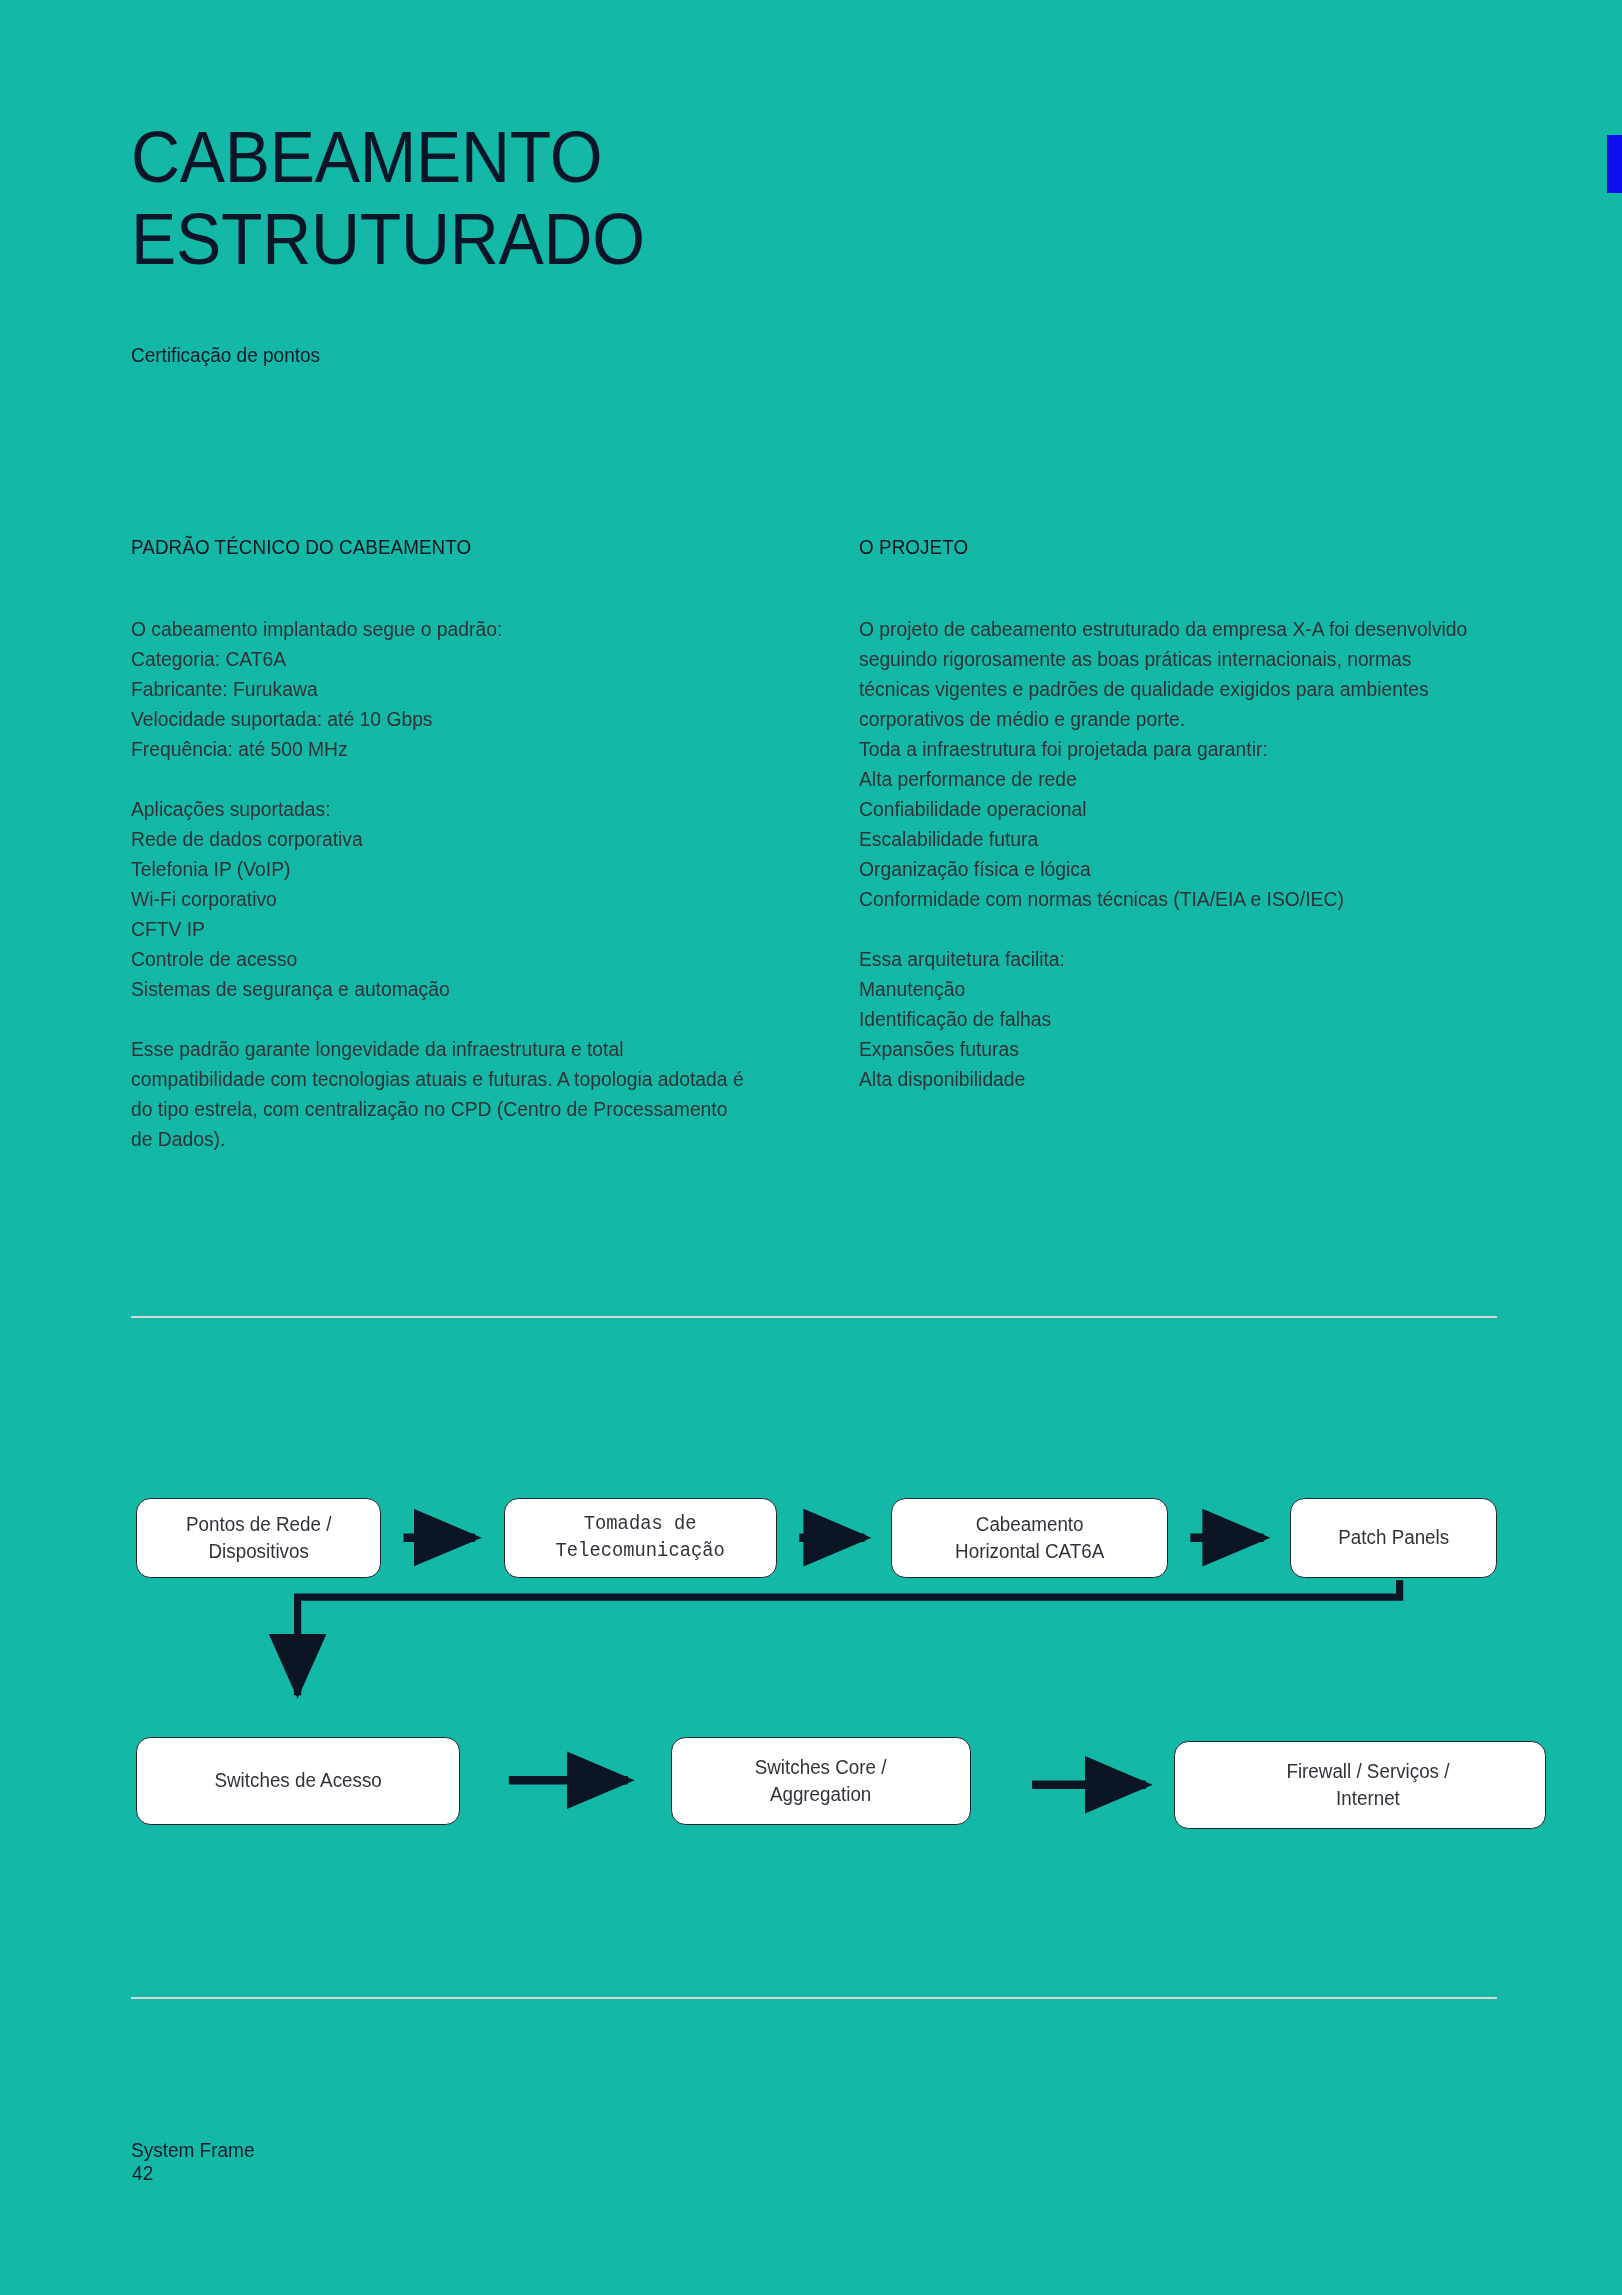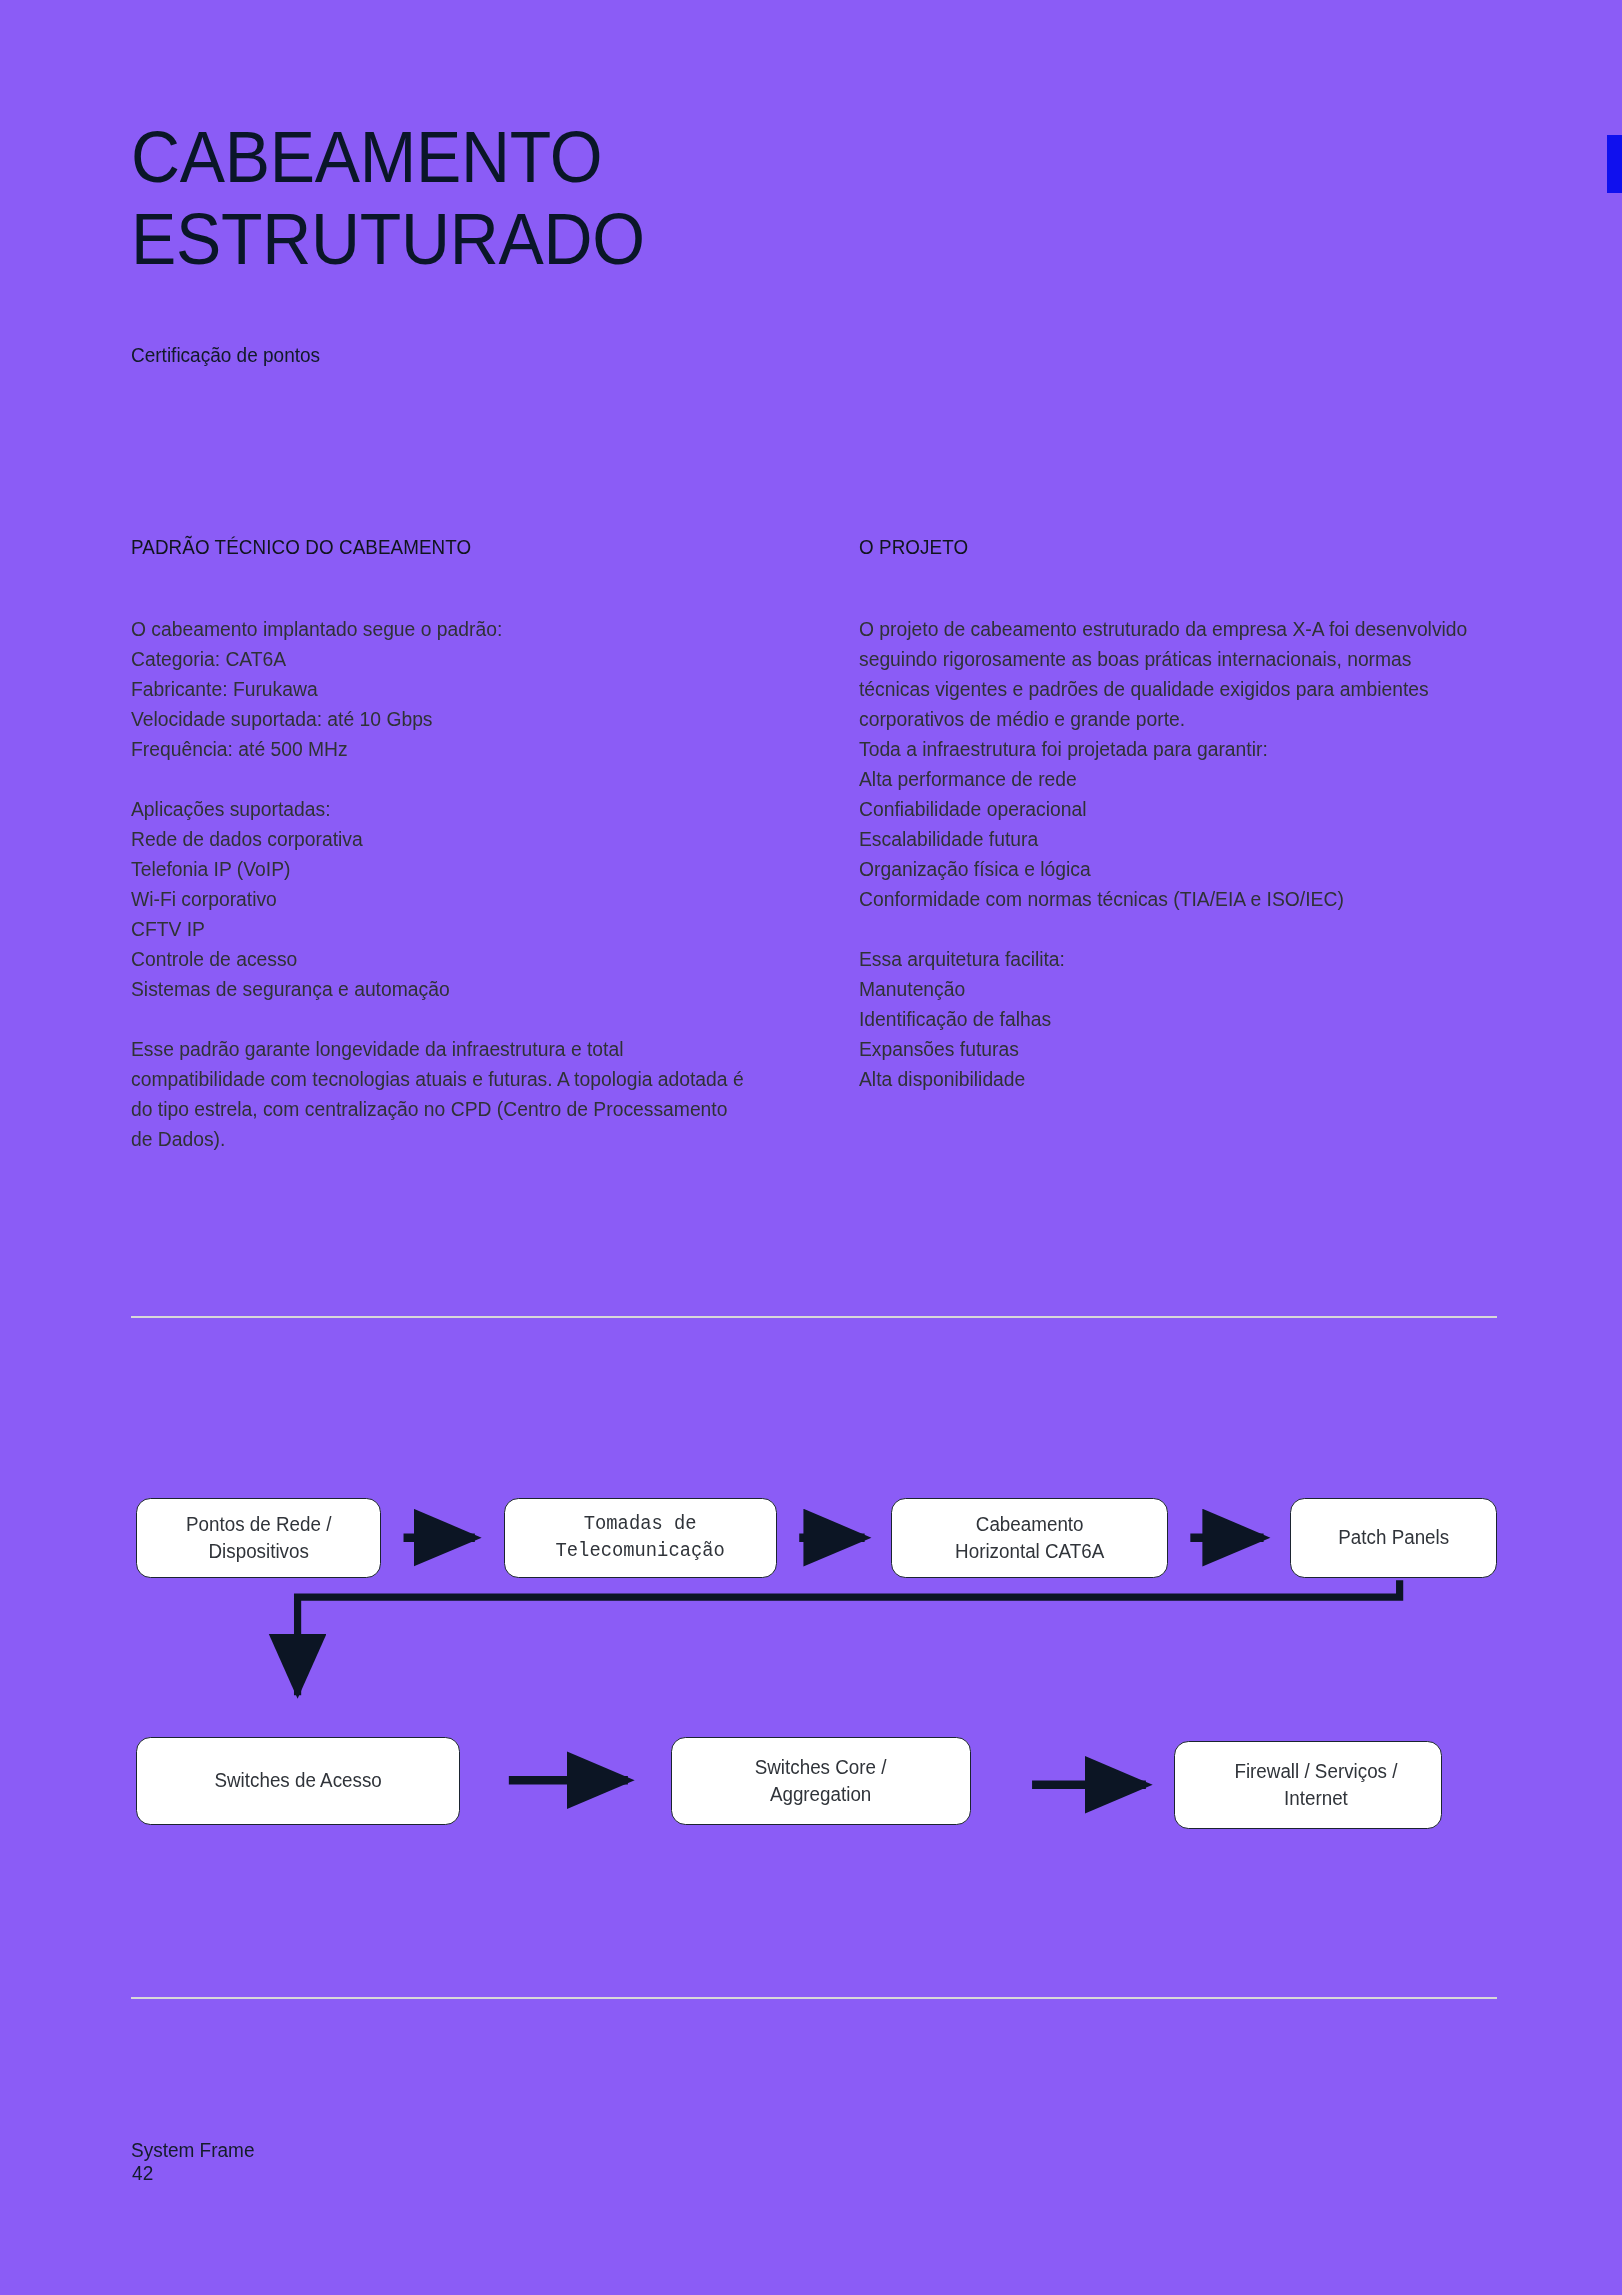--- a/index.html
+++ b/index.html
@@ -8,21 +8,21 @@
     background: #ffffff;
   }
   body {
     font-family: "Liberation Sans", sans-serif;
     color: #111820;
   }
   .page {
     position: relative;
     width: 1622px;
     height: 2295px;
-    background: #8b5cf6;
+    background: #14b8a6;
     overflow: hidden;
   }
 
   
   .accent-block {
     position: absolute;
     left: 1607px;
     top: 135px;
     width: 15px;
     height: 58px;
@@ -135,21 +135,21 @@
   }
 
   
   #n-pontos    { left: 136px;  top: 1498px; width: 245px; height: 80px; }
   #n-tomadas   { left: 504px;  top: 1498px; width: 273px; height: 80px; font-family: Liberation Mono, monospace; }
   #n-cabeamento{ left: 891px; top: 1498px; width: 277px; height: 80px; }
   #n-patch     { left: 1290px; top: 1498px; width: 207px; height: 80px; }
   
   #n-switch-ac { left: 136px;  top: 1737px; width: 324px; height: 88px; }
   #n-switch-co { left: 671px; top: 1737px; width: 300px; height: 88px; }
-  #n-firewall  { left: 1174px; top: 1741px; width: 268px; height: 88px; padding-left: 26px; }
+  #n-firewall  { left: 1174px; top: 1741px; width: 372px; height: 88px; padding-left: 26px; }
 
   .flow-svg {
     position: absolute;
     left: 0; top: 0;
     width: 1622px;
     height: 2295px;
   }
 
   
   .footer {

